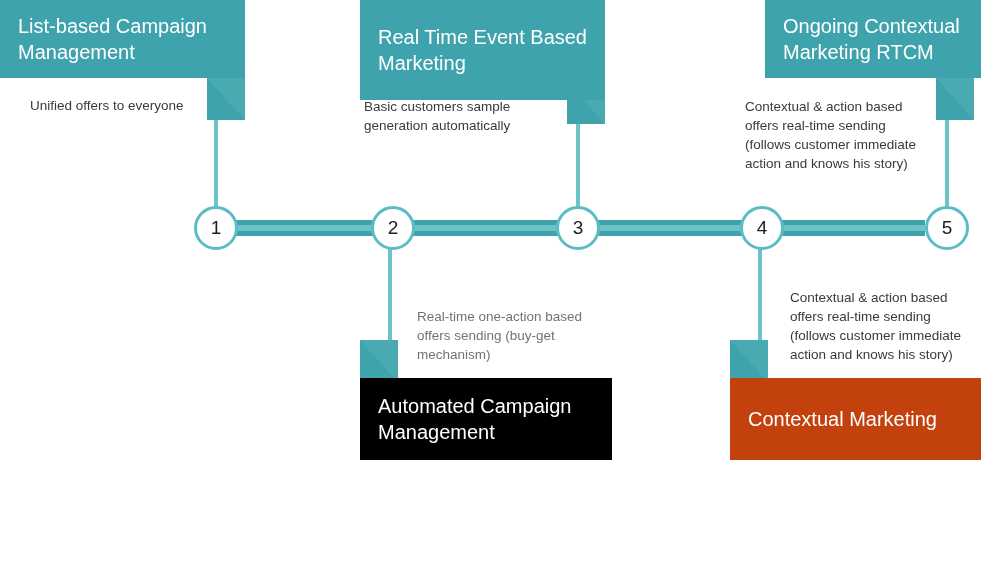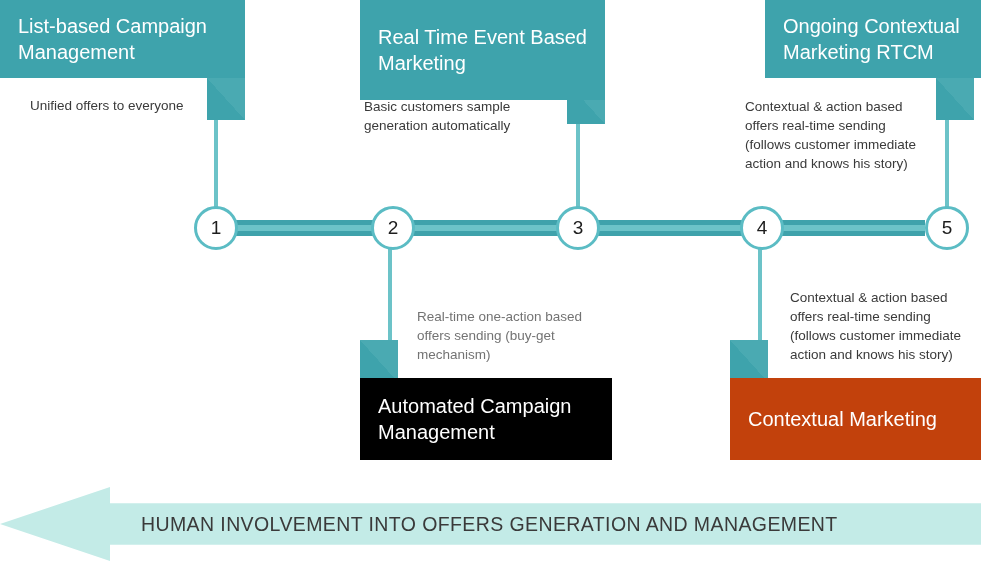--- a/index.html
+++ b/index.html
@@ -200,17 +200,14 @@
     </div>
 
   <div id="nodes-layer">
       <div class="node" style="left: 194px; top: 206px; border-color: rgb(91, 188, 196);">1</div>
       <div class="node" style="left: 371px; top: 206px; border-color: rgb(91, 188, 196);">2</div>
       <div class="node" style="left: 556px; top: 206px; border-color: rgb(91, 188, 196);">3</div>
       <div class="node" style="left: 740px; top: 206px; border-color: rgb(91, 188, 196);">4</div>
       <div class="node" style="left: 925px; top: 206px; border-color: rgb(91, 188, 196);">5</div>
     </div>
 
-  <div class="banner" style="left: 0px; top: 487px; width: 981px; height: 74px; background: rgb(195, 235, 231);">
-    <span class="banner-text">HUMAN INVOLVEMENT INTO OFFERS GENERATION AND MANAGEMENT</span>
-  </div>
 
 </div>
 
 </body></html>

